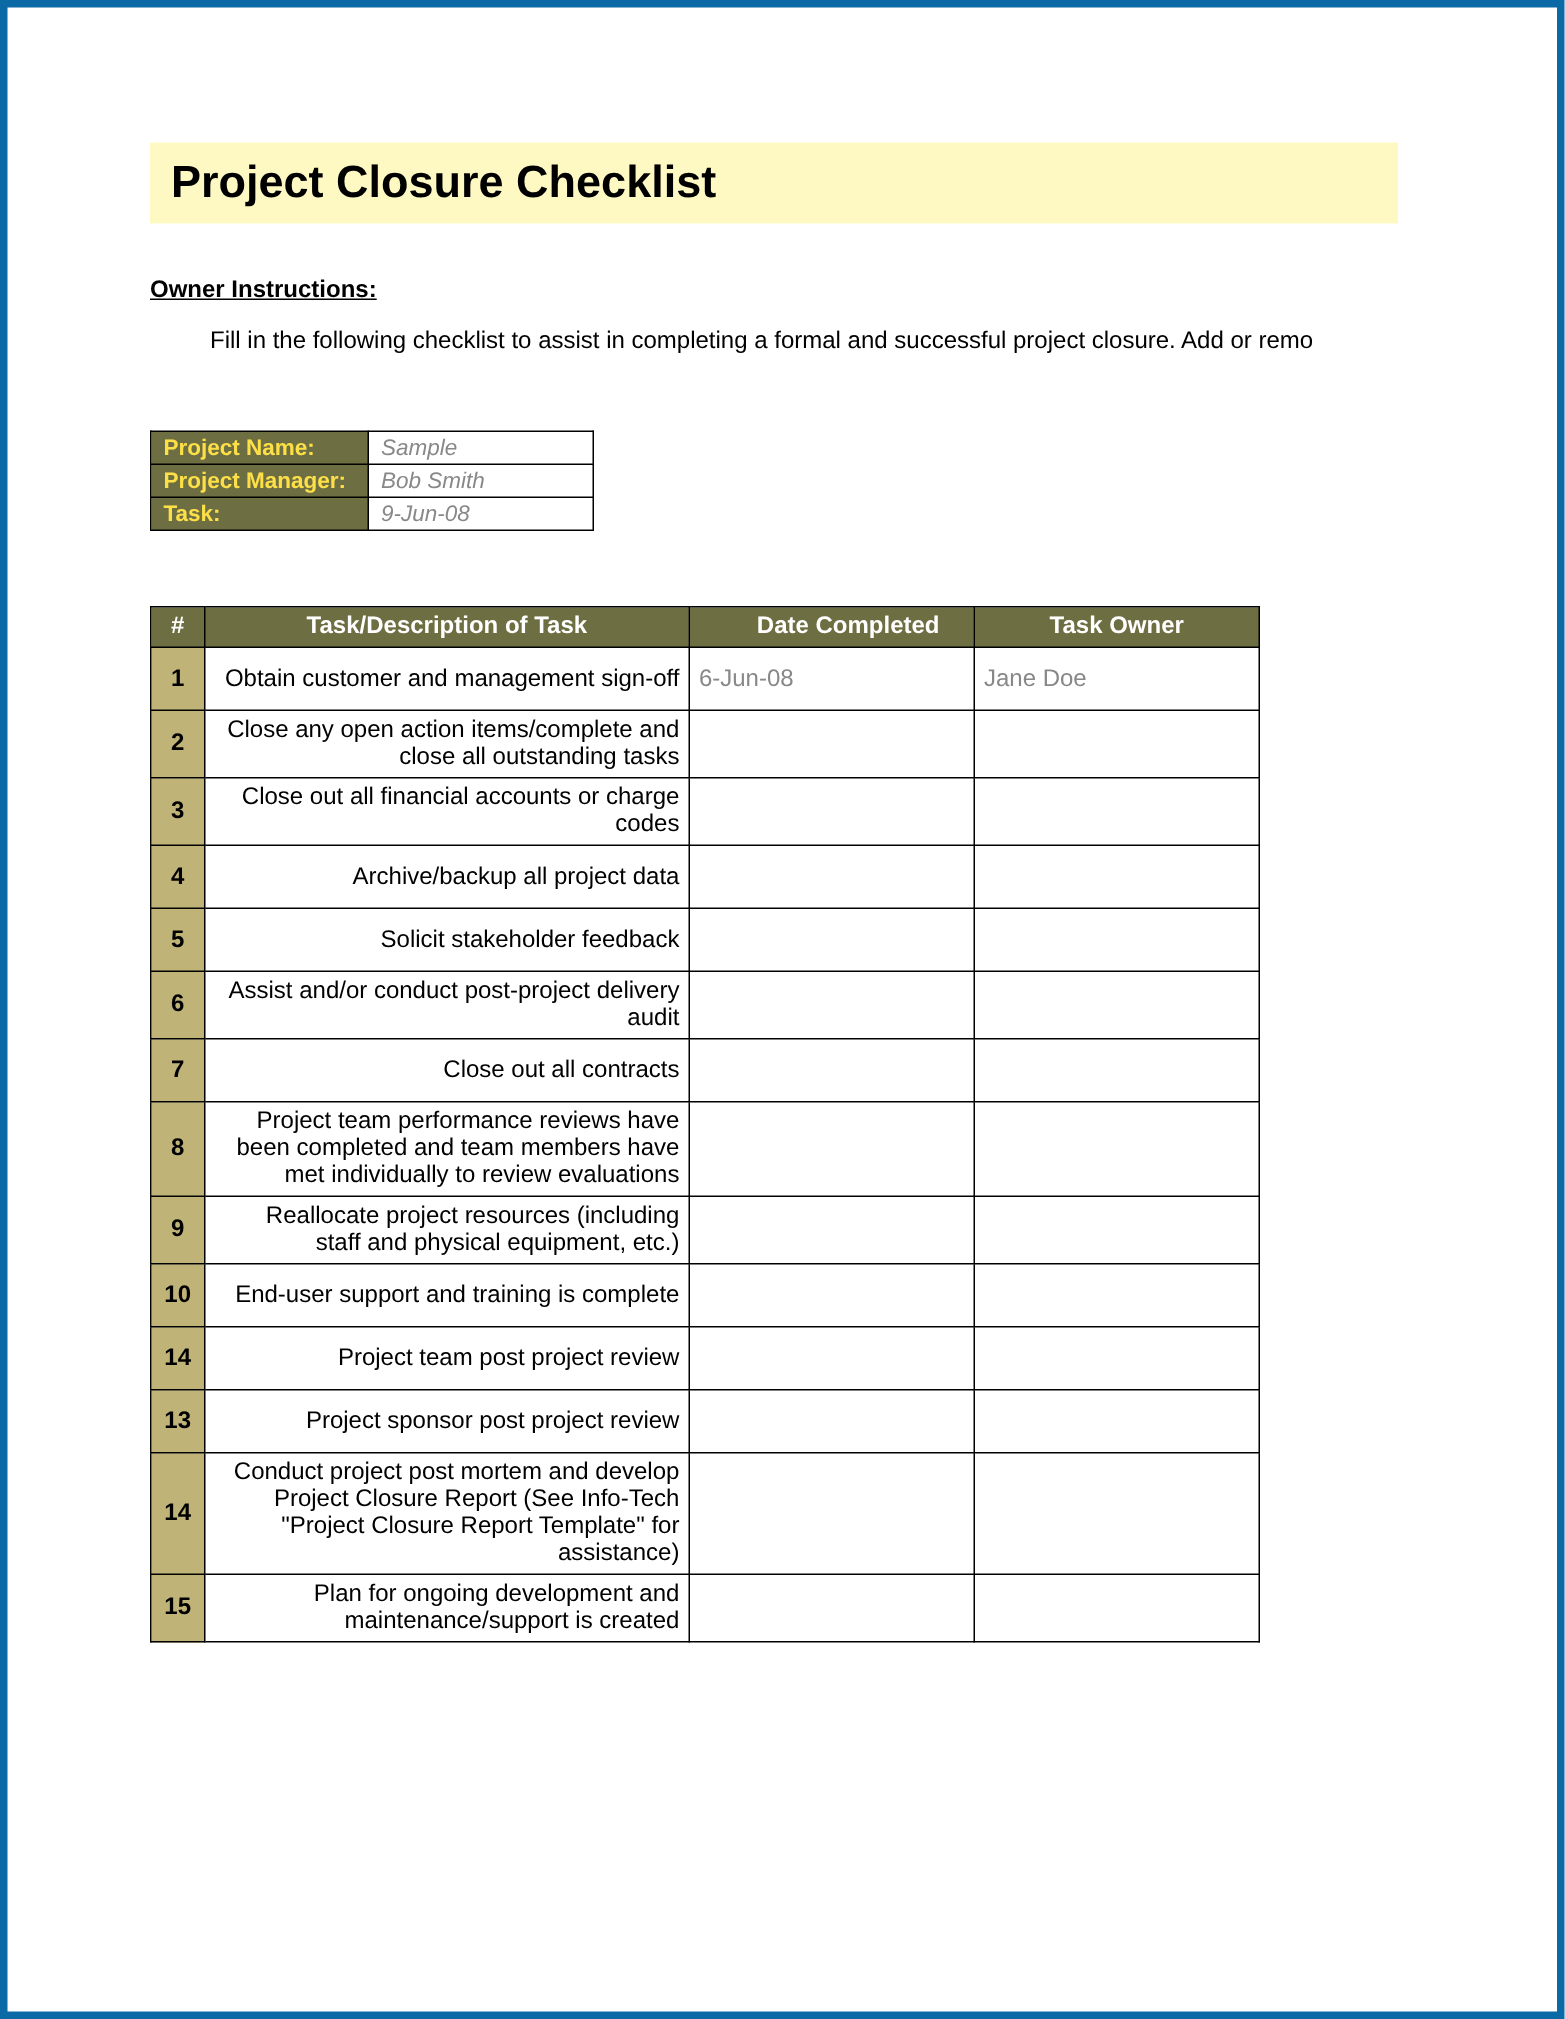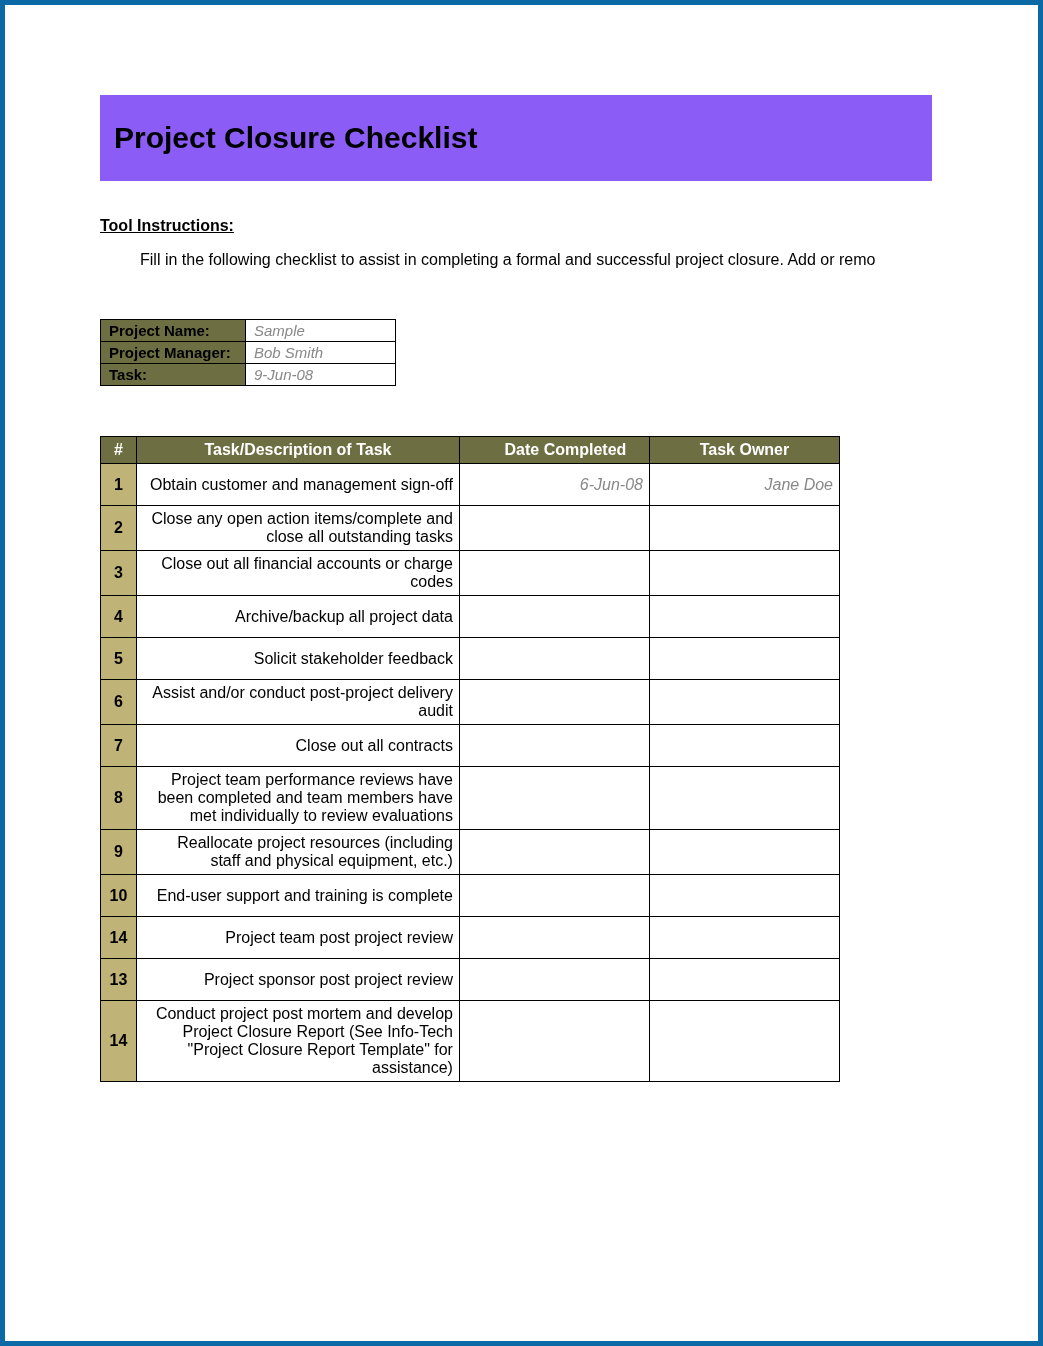--- a/index.html
+++ b/index.html
@@ -7,22 +7,22 @@
       font-family: Arial, Helvetica, sans-serif;
       background: #fff;
       width: 1043px;
       height: 1346px;
       border: 5px solid #0b6aa6;
       padding: 90px 80px 80px 95px;
       overflow: hidden;
       color: #000;
     }
     .title-bar {
-      background: #8b5cf6;
-      padding: 26px 14px;
+      background: #fef9c3;
+      padding: 10px 14px;
       margin-bottom: 36px;
       width: 832px;
     }
     .title-bar h1 {
       font-size: 30px;
       font-weight: bold;
       color: #000;
     }
     .section-label {
       font-size: 16px;
@@ -41,21 +41,21 @@
       border-collapse: collapse;
       margin-bottom: 50px;
     }
     .meta-table td {
       border: 1px solid #000;
       padding: 2px 8px;
       font-size: 15px;
     }
     .meta-table td.meta-label {
       background: #6e6e43;
-      color: #000000;
+      color: #fde047;
       font-weight: bold;
       width: 145px;
     }
     .meta-table td.meta-value {
       width: 150px;
       font-style: italic;
       color: #888;
     }
     .checklist {
       border-collapse: collapse;
@@ -81,33 +81,32 @@
       vertical-align: middle;
       height: 42px;
     }
     .checklist td.num {
       background: #c0b377;
       text-align: center;
       font-weight: bold;
     }
     .checklist td.task { text-align: right; }
     .checklist td.date, .checklist td.owner {
-      text-align: right;
-      font-style: italic;
+      text-align: left;
       color: #888;
     }
   </style>
 </head>
 <body>
 
 <div class="title-bar">
   <h1>Project Closure Checklist</h1>
 </div>
 
-<div class="section-label">Tool Instructions:</div>
+<div class="section-label">Owner Instructions:</div>
 <div class="instructions">Fill in the following checklist to assist in completing a formal and successful project closure. Add or remo</div>
 
 <table class="meta-table">
   <tbody id="meta-body">
       <tr>
         <td class="meta-label">Project Name:</td>
         <td class="meta-value">Sample</td>
       </tr>
       <tr>
         <td class="meta-label">Project Manager:</td>
@@ -201,14 +200,20 @@
         <td class="task">Project sponsor post project review</td>
         <td class="date"></td>
         <td class="owner"></td>
       </tr>
       <tr>
         <td class="num">14</td>
         <td class="task">Conduct project post mortem and develop Project Closure Report (See Info-Tech "Project Closure Report Template" for assistance)</td>
         <td class="date"></td>
         <td class="owner"></td>
       </tr>
+      <tr>
+        <td class="num">15</td>
+        <td class="task">Plan for ongoing development and maintenance/support is created</td>
+        <td class="date"></td>
+        <td class="owner"></td>
+      </tr>
     </tbody>
 </table>
 
 </body></html>

